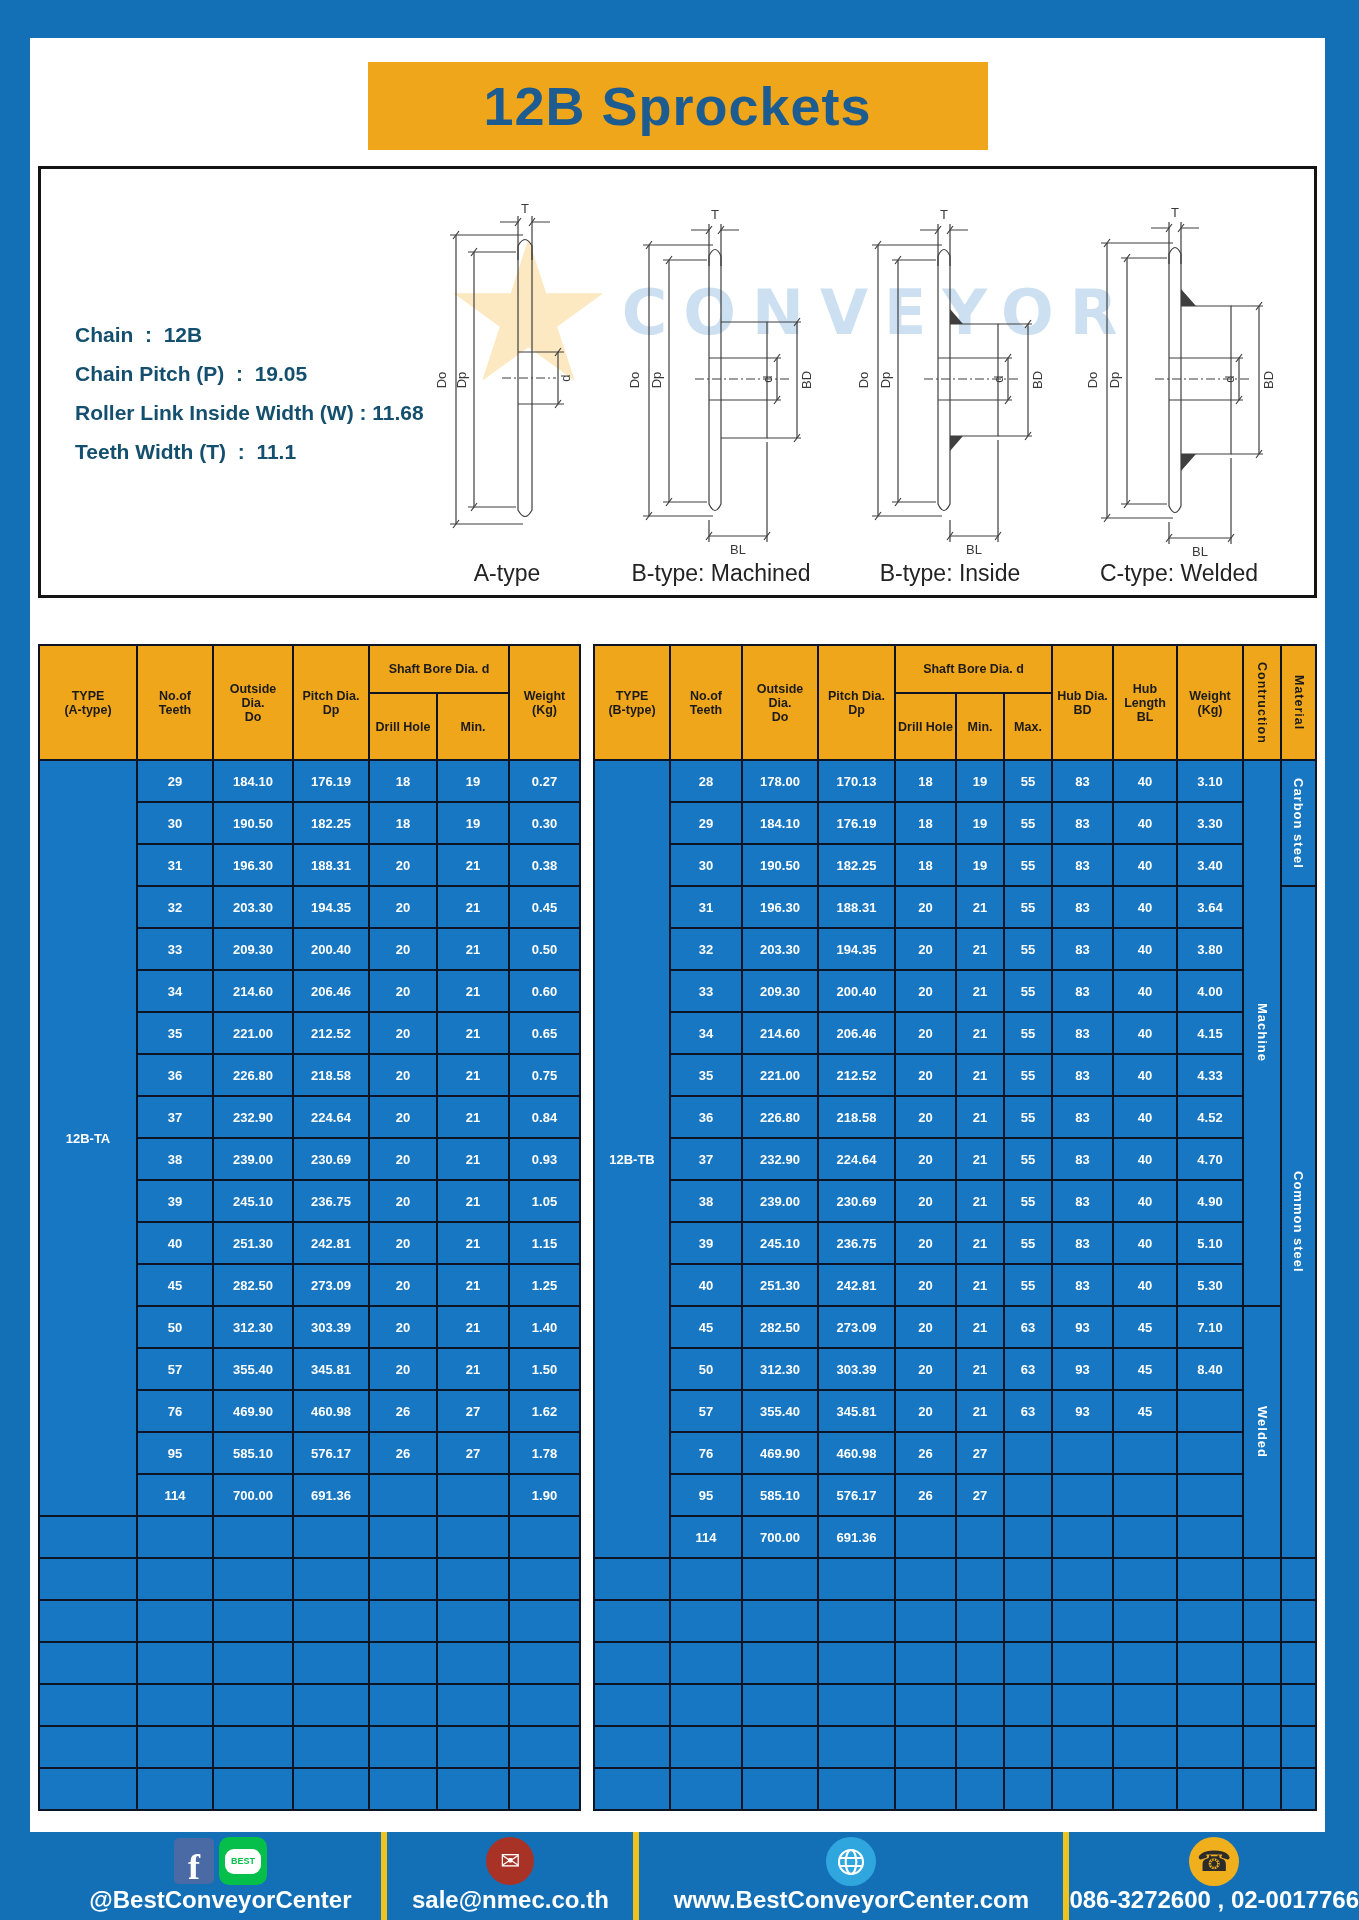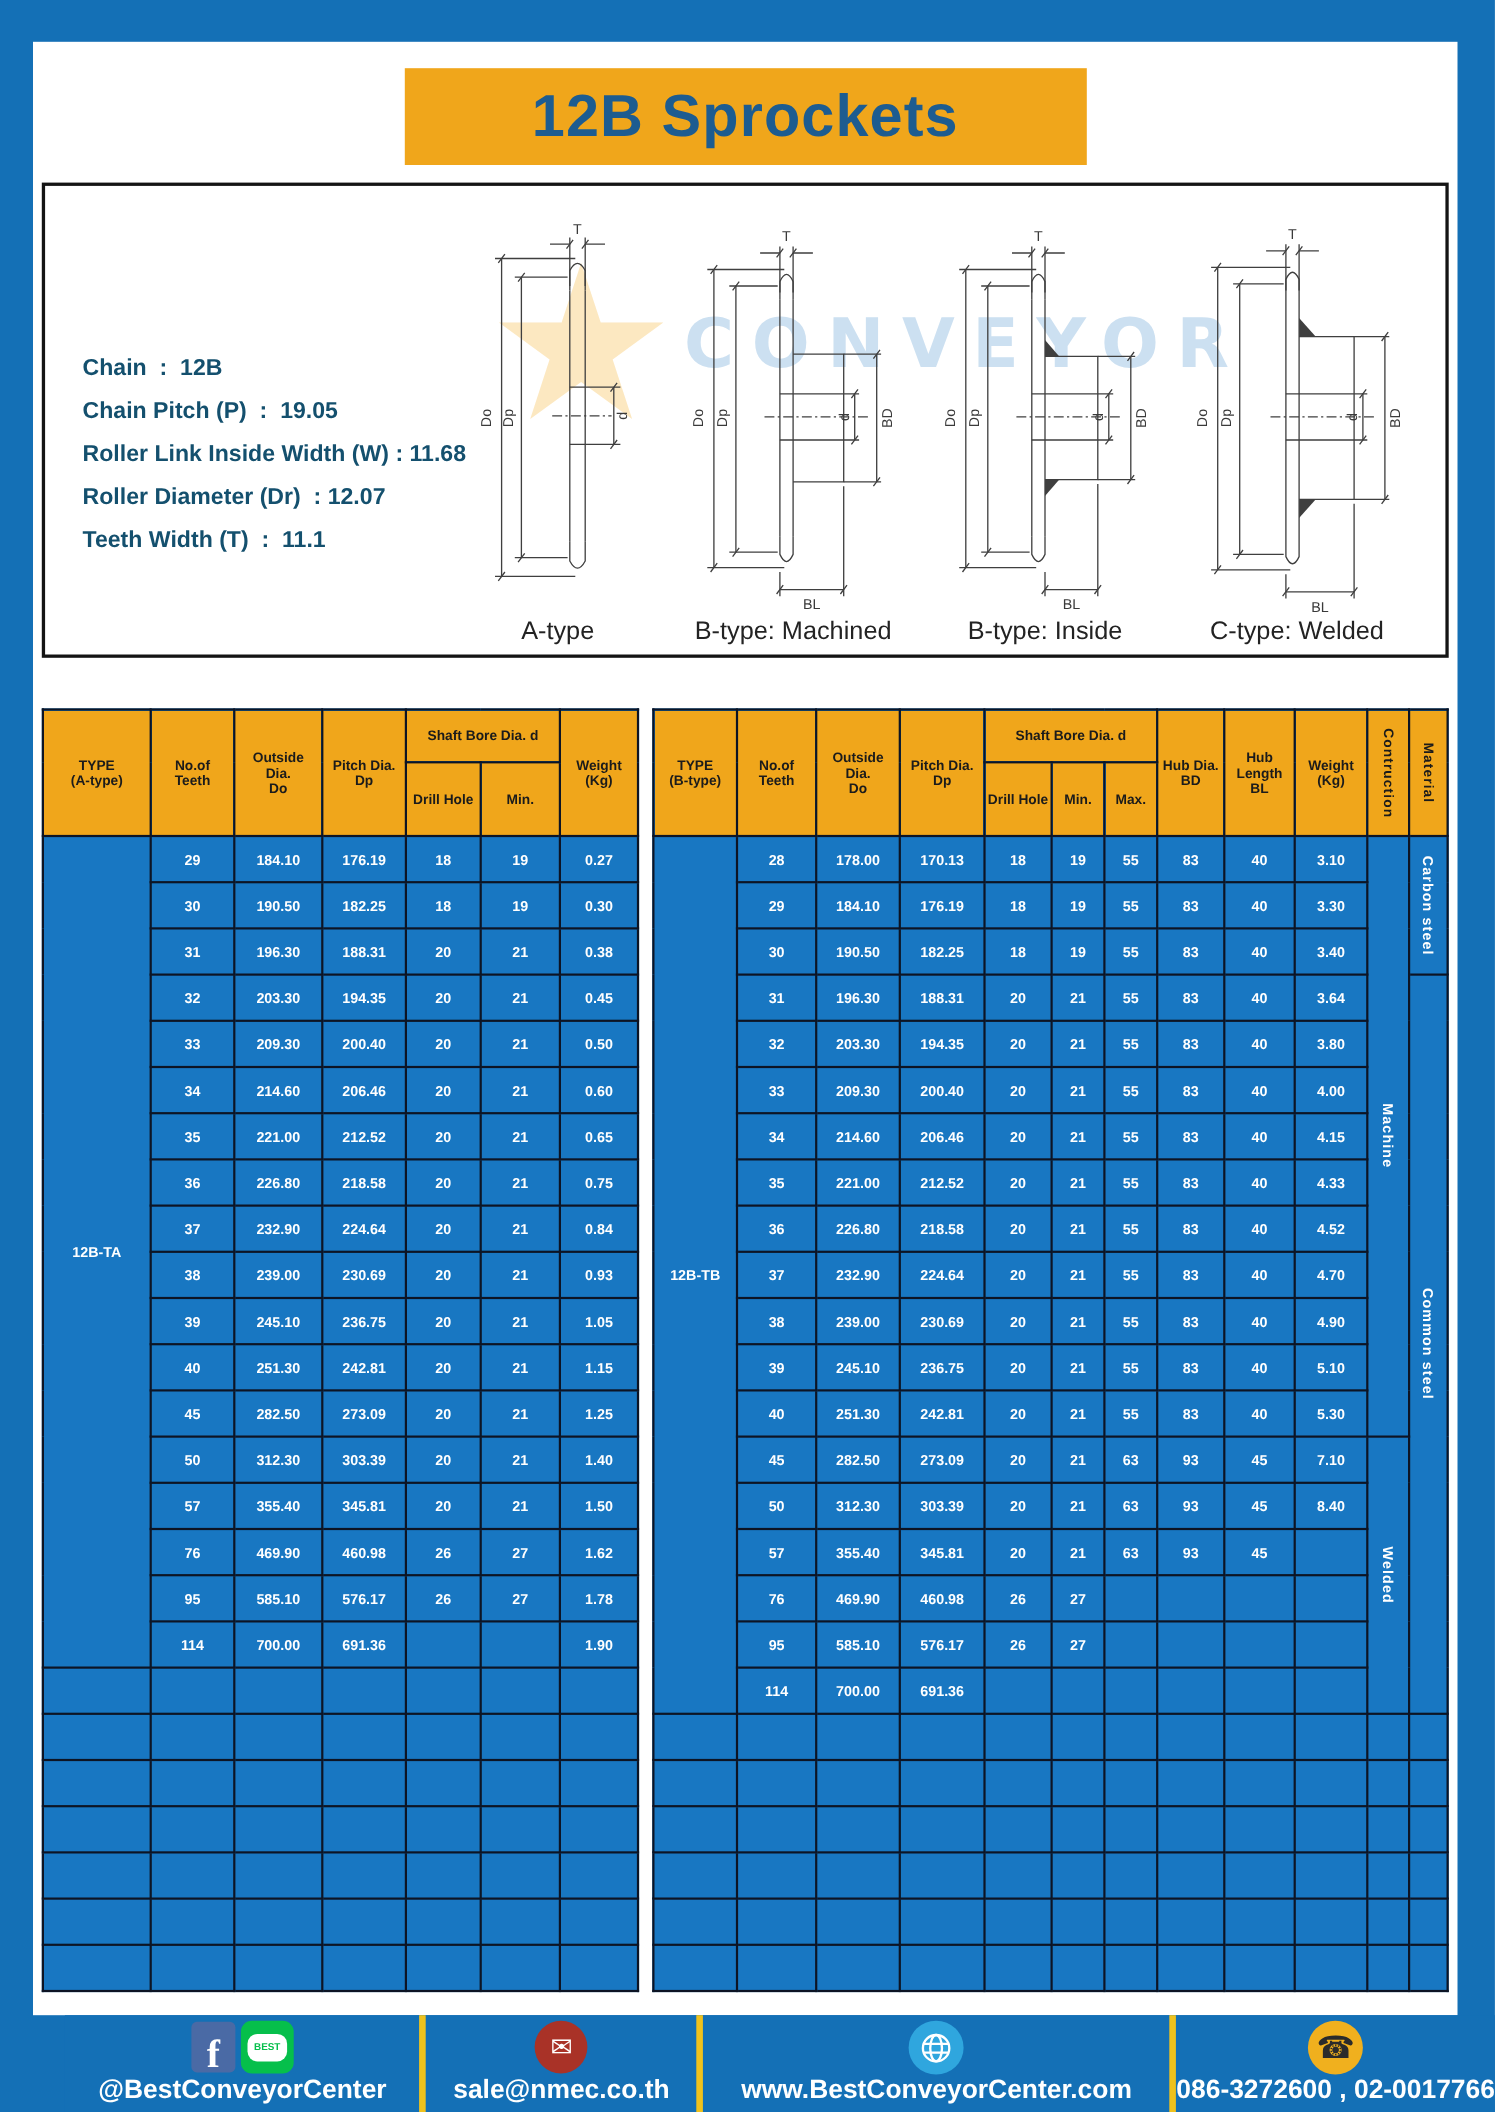--- a/index.html
+++ b/index.html
@@ -87,21 +87,20 @@
         <div class="wm-star">★</div>
         <div class="wm-text">
           <div>CONVEYOR</div>
         </div>
       </div>
 
       <div class="specs">
         <div class="spec-line">Chain  :  12B</div>
         <div class="spec-line">Chain Pitch (P)  :  19.05</div>
         <div class="spec-line">Roller Link Inside Width (W) : 11.68</div>
-        <div class="spec-line">Roller Diameter (Dr)  : 12.07</div>
         <div class="spec-line">Teeth Width (T)  :  11.1</div>
       </div>
 
       <div class="figures">
 
         <div class="figure">
           <svg width="170" height="356" viewBox="0 0 170 356">
             <g stroke="#3f3f3f" stroke-width="1.2" fill="none">
               <path d="M96 62 L96 44 Q103 31 110 44 L110 62"></path>
               <path d="M96 62 V290 M110 62 V290"></path>

